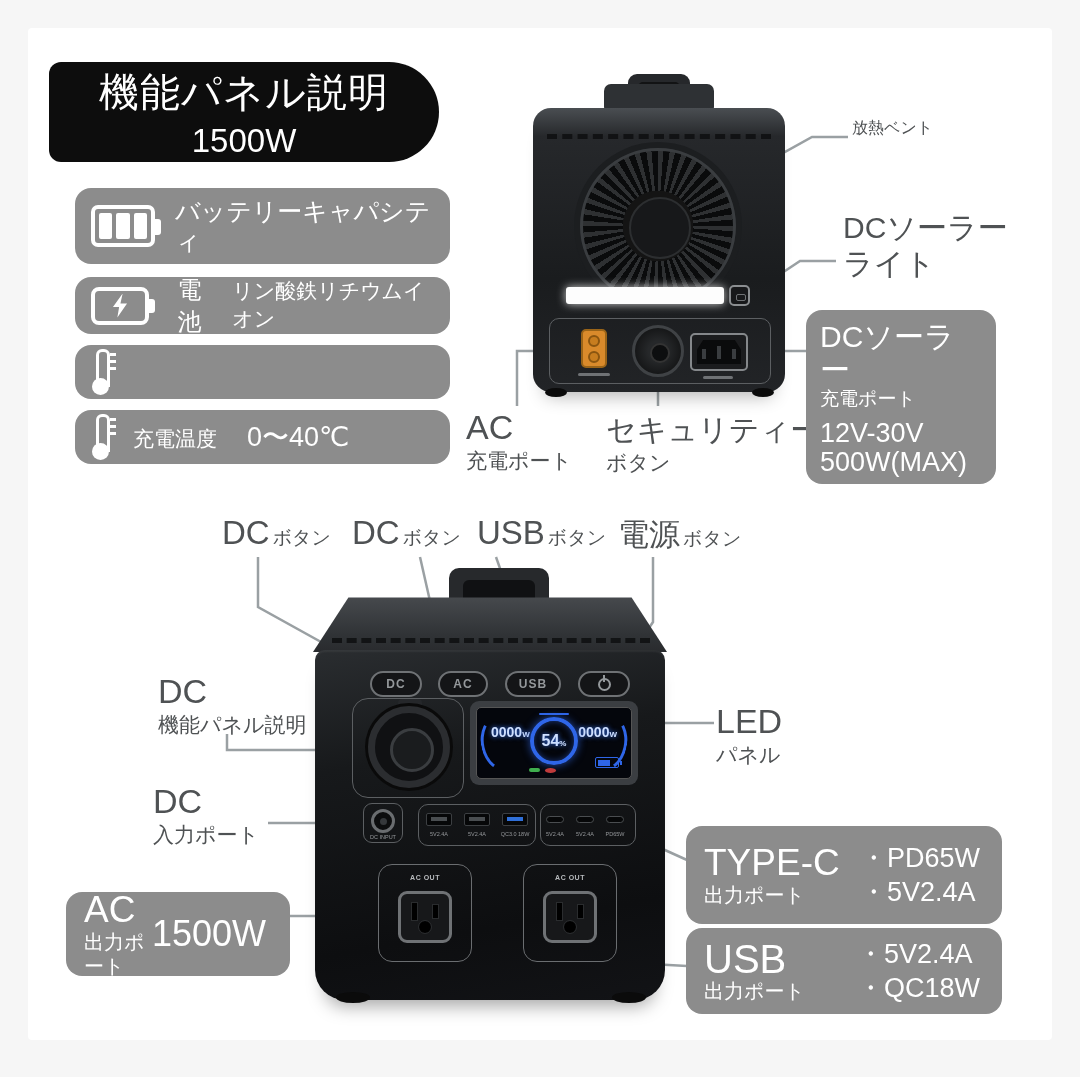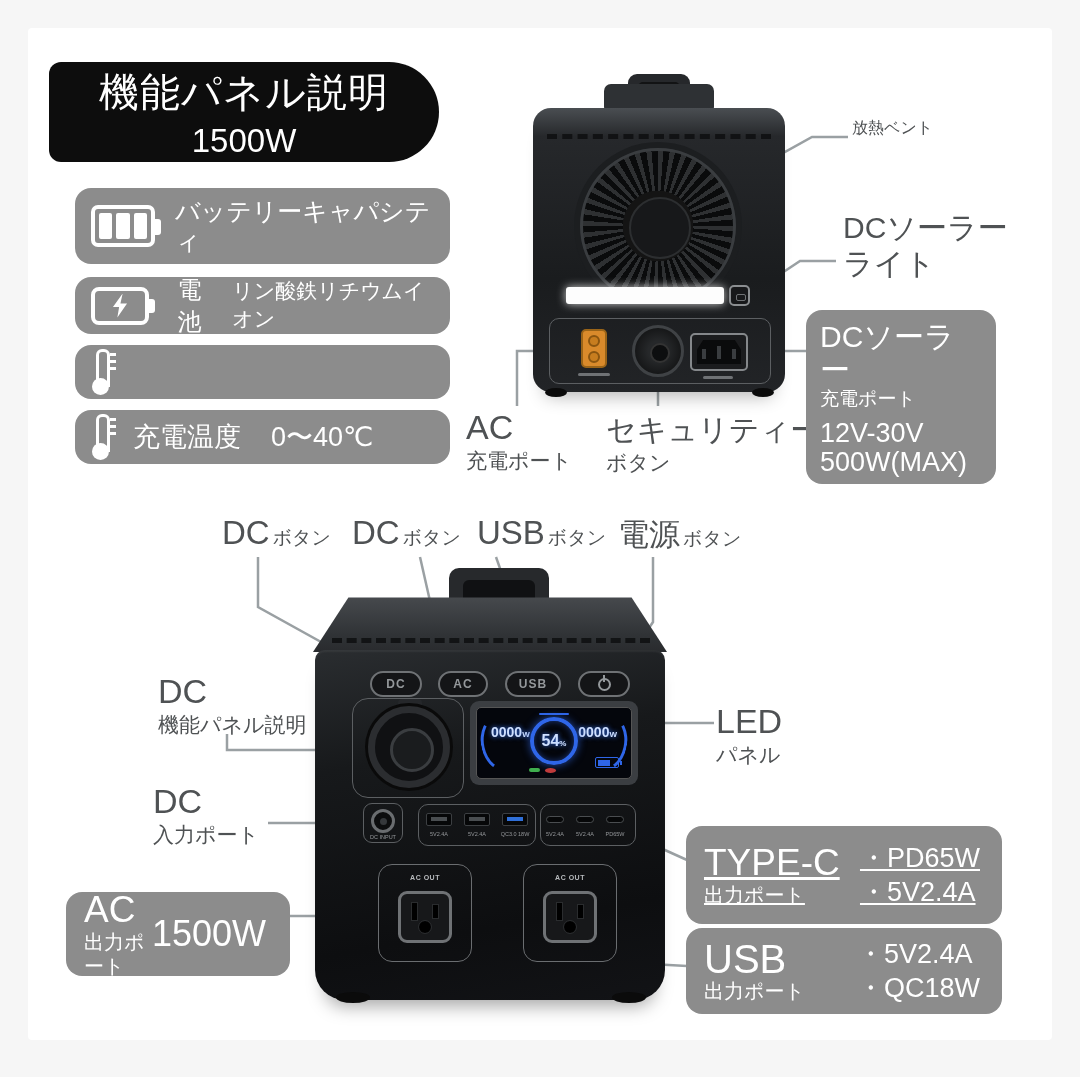--- a/index.html
+++ b/index.html
@@ -175,21 +175,21 @@
         <i class="tick" style="top:18px;"></i>
       </div>
   </div>
   <div class="abs spec" style="top:410px;height:54px;">
     <div class="thermo">
         <i class="tick" style="top:4px;"></i>
         <i class="tick" style="top:11px;"></i>
         <i class="tick" style="top:18px;"></i>
       </div>
     <div class="txt" style="display:flex;align-items:baseline;gap:30px;">
-      <span style="font-size:27px;text-align:right;">充電温度</span>
+      <span style="font-size:21px;text-align:right;">充電温度</span>
       <span style="font-size:27px;">0〜40℃</span>
     </div>
   </div>
 
   <div class="abs grip-back"></div>
   <div class="abs handle-back"></div>
   <div class="abs dev-body-back"></div>
   <div class="abs dash" style="left:547px;top:134px;width:224px;"></div>
   <div class="abs fan"></div>
   <div class="abs lightbar"></div>
@@ -336,21 +336,21 @@
     <div class="small">パネル</div>
   </div>
 
   <div class="abs gbox" style="left:66px;top:892px;width:224px;height:84px;">
     <div class="c1">
       <div class="h">AC</div>
       <div class="u">出力ポート</div>
     </div>
     <div class="c2" style="font-size:36px;margin-right:6px;">1500W</div>
   </div>
-  <div class="abs gbox" style="left:686px;top:826px;width:316px;height:98px;text-decoration:underline;">
+  <div class="abs gbox" style="left:686px;top:826px;width:316px;height:98px;">
     <div class="c1">
       <div class="h">TYPE-C</div>
       <div class="u">出力ポート</div>
     </div>
     <div class="c2" style="margin-right:4px;">
       <div>・PD65W</div>
       <div>・5V2.4A</div>
     </div>
   </div>
   <div class="abs gbox" style="left:686px;top:928px;width:316px;height:86px;">

